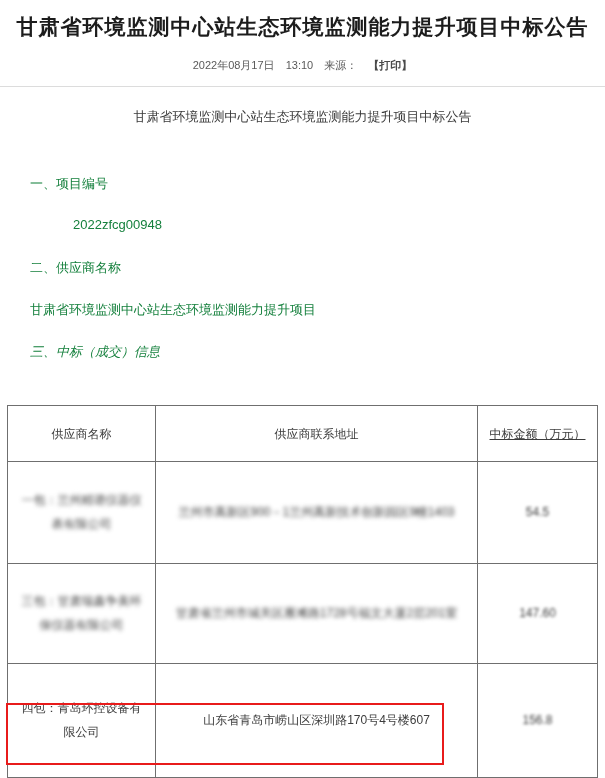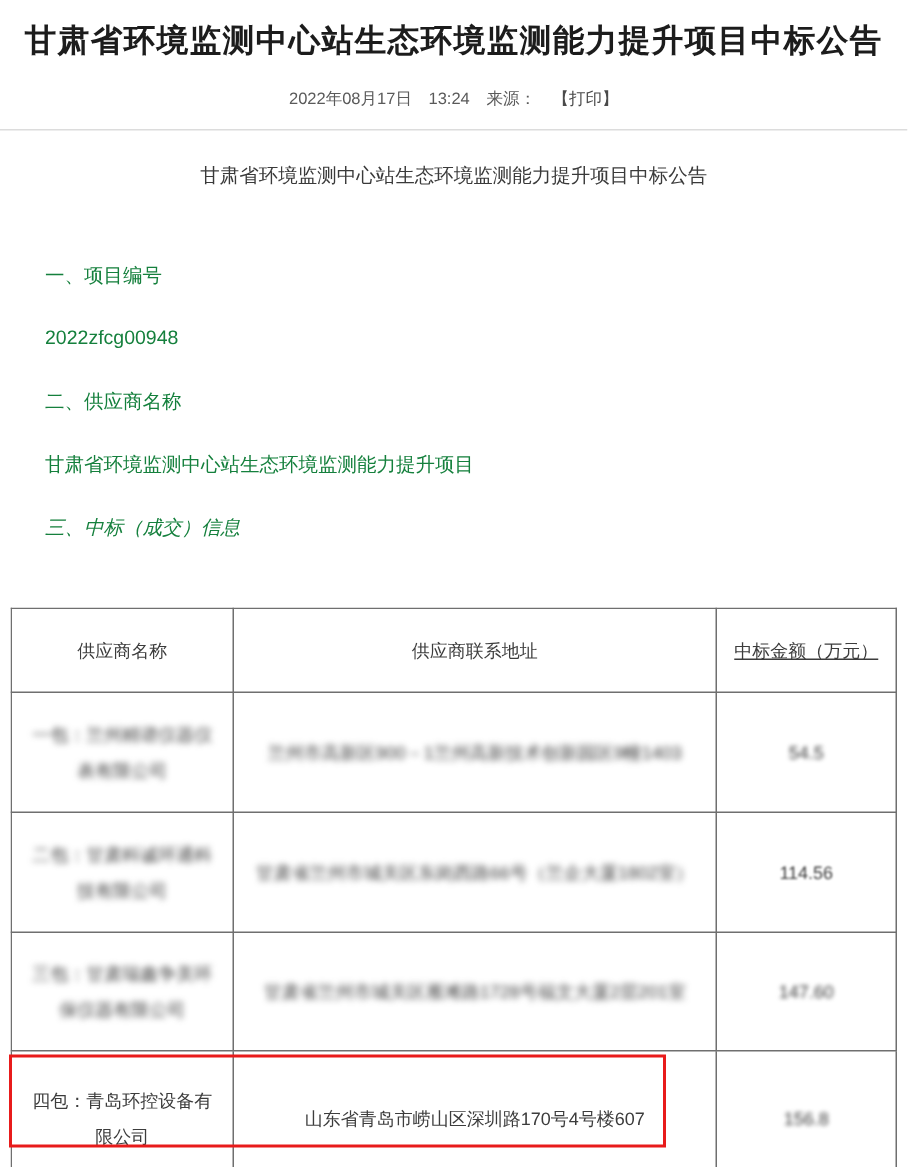--- a/index.html
+++ b/index.html
@@ -16,36 +16,36 @@
     text-align: center;
     font-size: 21px; font-weight: bold; color: #1c1c1c;
     letter-spacing: 1px;
   }
   .meta-line {
     position: absolute; top: 58px; left: 0; width: 100%;
     text-align: center;
     font-size: 11px; color: #5a5a5a;
   }
   .meta-line span { margin: 0 4px; }
-  .print-link { color: #4a4a4a; cursor: pointer; }
+  .print-link { color: #4a4a4a; cursor: pointer; font-weight: bold; }
   .divider {
     position: absolute; top: 86px; left: 0; width: 100%;
     border-top: 1px solid #dcdcdc;
   }
   .subtitle {
     position: absolute; top: 108px; left: 0; width: 100%;
     text-align: center;
     font-size: 13px; color: #3a3a3a;
   }
   .body-text {
     position: absolute; left: 30px;
     font-size: 13px; color: #15803d;
   }
   .t-h1 { top: 175px; }
-  .t-num { top: 217px; }
+  .t-num { top: 217px; margin-left: 43px; }
   .t-h2 { top: 259px; }
   .t-name { top: 301px; }
   .t-h3 { top: 343px; font-style: italic; }
 
   .bid-table {
     position: absolute; left: 7px; top: 405px;
     width: 590px; height: 373px;
     border-collapse: collapse;
     table-layout: fixed;
     overflow: hidden;
@@ -80,21 +80,21 @@
     pointer-events: none;
   }
 </style>
 </head>
 <body>
 
 <h1 class="page-title">甘肃省环境监测中心站生态环境监测能力提升项目中标公告</h1>
 
 <div class="meta-line">
   <span>2022年08月17日</span>
-  <span>13:24</span>
+  <span>13:10</span>
   <span>来源：</span>
   <span class="print-link">【打印】</span>
 </div>
 
 <div class="divider"></div>
 
 <div class="subtitle">甘肃省环境监测中心站生态环境监测能力提升项目中标公告</div>
 
 <div class="body-text t-h1">一、项目编号</div>
 <div class="body-text t-num">2022zfcg00948</div>
@@ -109,25 +109,20 @@
       <th class="col-address">供应商联系地址</th>
       <th class="col-amount">中标金额（万元）</th>
     </tr>
   </thead>
   <tbody>
     <tr class="r0">
       <td class="blur-heavy">一包：兰州精谱仪器仪表有限公司</td>
       <td class="blur-heavy">兰州市高新区900－1兰州高新技术创新园区9幢1403</td>
       <td class="blur-soft">54.5</td>
     </tr>
-    <tr class="r1">
-      <td class="blur-heavy">二包：甘肃科诚环通科技有限公司</td>
-      <td class="blur-heavy">甘肃省兰州市城关区东岗西路66号（兰企大厦1802室）</td>
-      <td class="blur-faint">114.56</td>
-    </tr>
     <tr class="r2">
       <td class="blur-heavy">三包：甘肃瑞鑫争美环保仪器有限公司</td>
       <td class="blur-heavy">甘肃省兰州市城关区雁滩路1728号福文大厦2层201室</td>
       <td class="blur-soft">147.60</td>
     </tr>
     <tr class="r3">
       <td>四包：青岛环控设备有限公司</td>
       <td>山东省青岛市崂山区深圳路170号4号楼607</td>
       <td class="blur-soft">156.8</td>
     </tr>

